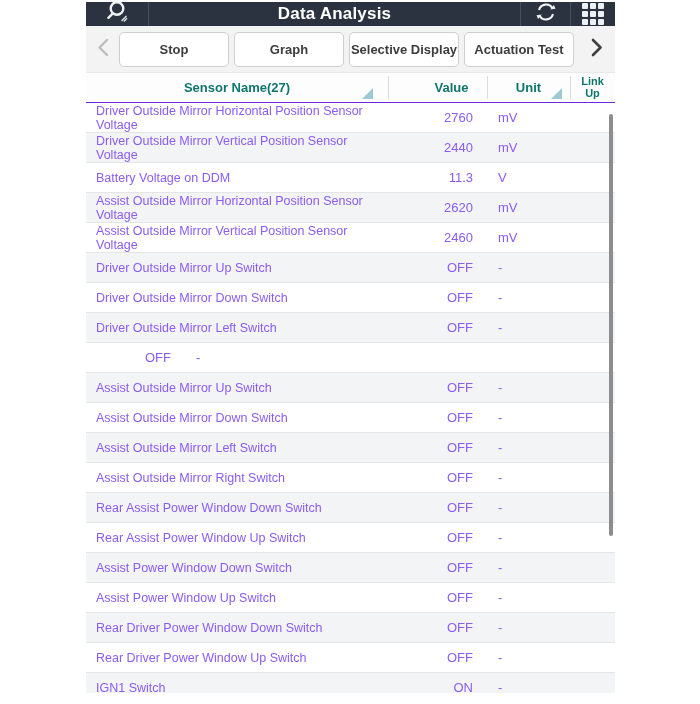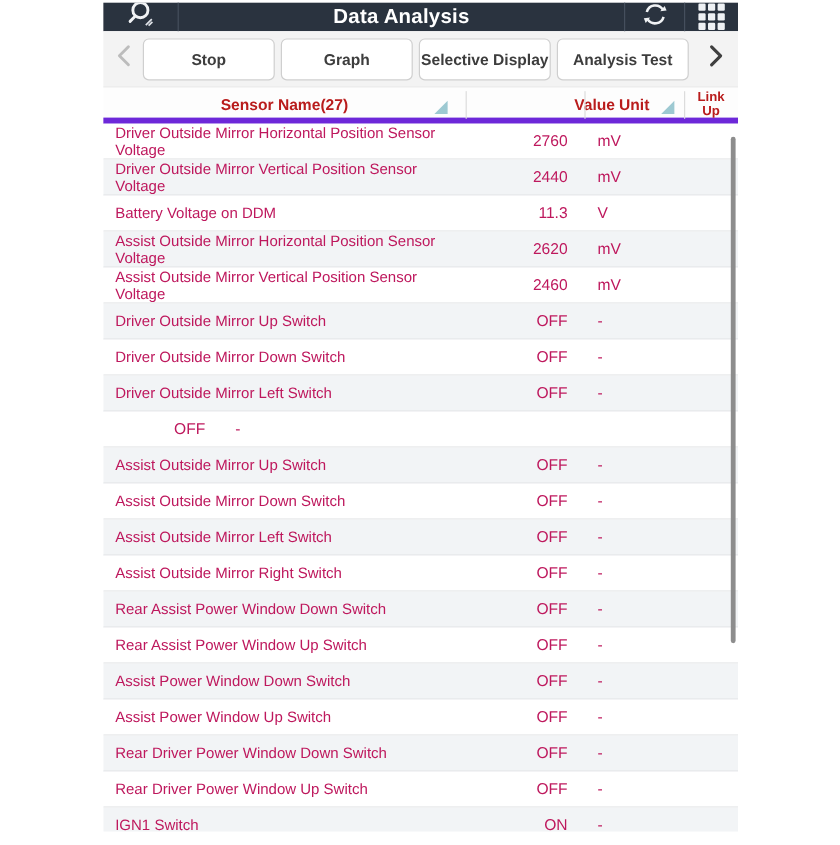--- a/index.html
+++ b/index.html
@@ -26,36 +26,36 @@
     display:flex;align-items:center;}
   .chev{width:33px;display:flex;align-items:center;justify-content:center;cursor:pointer;flex:0 0 auto;}
   .chev.next{width:36px;}
   .btn{
     flex:1 1 0;height:33px;margin-right:5px;background:#ffffff;
     border:1px solid #cfcfcf;border-radius:5px;
     display:flex;align-items:center;justify-content:center;
     font-size:13px;font-weight:bold;color:#3d3d3d;cursor:pointer;white-space:nowrap;
   }
   
-  .thead{height:30px;position:relative;background:#fdfdfd;border-bottom:5px solid #6d28d9;
-    color:#b91c1c;font-weight:bold;box-sizing:border-box;}
+  .thead{height:30px;position:relative;background:#fdfdfd;border-bottom:1px solid #6d28d9;
+    color:#0f766e;font-weight:bold;box-sizing:border-box;}
   .th{position:absolute;top:0;height:29px;display:flex;align-items:center;justify-content:center;
     font-size:13px;cursor:pointer;}
   .th-name{left:0;width:302px;}
-  .th-value{left:316px;width:99px;margin-left:44px;}
+  .th-value{left:316px;width:99px;}
   .th-unit{left:401px;width:83px;}
   .th-link{left:484px;width:45px;font-size:11px;line-height:11.5px;text-align:center;}
   .th-link .wrap{width:28px;text-align:center;}
   .vdiv{position:absolute;top:3px;width:1px;height:23px;background:#dcdcdc;}
   .sort-tri{position:absolute;bottom:3px;width:0;height:0;
     border-bottom:11px solid #9dc9d2;border-left:11px solid transparent;}
   
   .tbody{height:590px;overflow:hidden;position:relative;}
   .trow{height:30px;box-sizing:border-box;display:flex;align-items:center;
-    border-bottom:1px solid #e3e5e7;background:#ffffff;color:#be185d;cursor:default;}
+    border-bottom:1px solid #e3e5e7;background:#ffffff;color:#8b5cf6;cursor:default;}
   .trow.alt{background:#f2f4f6;}
   .c-name{width:302px;box-sizing:border-box;padding:0 8px 0 10px;
     font-size:12.5px;line-height:14px;}
   .c-value{width:99px;box-sizing:border-box;text-align:right;padding-right:14px;font-size:13px;}
   .c-unit{width:83px;box-sizing:border-box;padding-left:11px;font-size:13px;}
   .c-link{flex:1;}
   
   .scroll-thumb{position:absolute;left:523px;top:112px;width:4px;height:422px;
     background:#8d8d8d;border-radius:2px;cursor:pointer;}
 </style>
@@ -105,21 +105,21 @@
     <div class="chev prev">
       <span>
         <svg width="12" height="19" viewBox="0 0 12 19" fill="none">
           <polyline points="10,2 2.5,9.5 10,17" stroke="#bcbcbc" stroke-width="2.4" stroke-linecap="round" stroke-linejoin="round"></polyline>
         </svg>
       </span>
     </div>
     <div class="btn">Stop</div>
     <div class="btn">Graph</div>
     <div class="btn">Selective Display</div>
-    <div class="btn">Analysis Test</div>
+    <div class="btn">Actuation Test</div>
     <div class="chev next">
       <span>
         <svg width="12" height="19" viewBox="0 0 12 19" fill="none">
           <polyline points="2,2 9.5,9.5 2,17" stroke="#3f3f3f" stroke-width="2.6" stroke-linecap="round" stroke-linejoin="round"></polyline>
         </svg>
       </span>
     </div>
   </div>
 
   <div class="thead">

